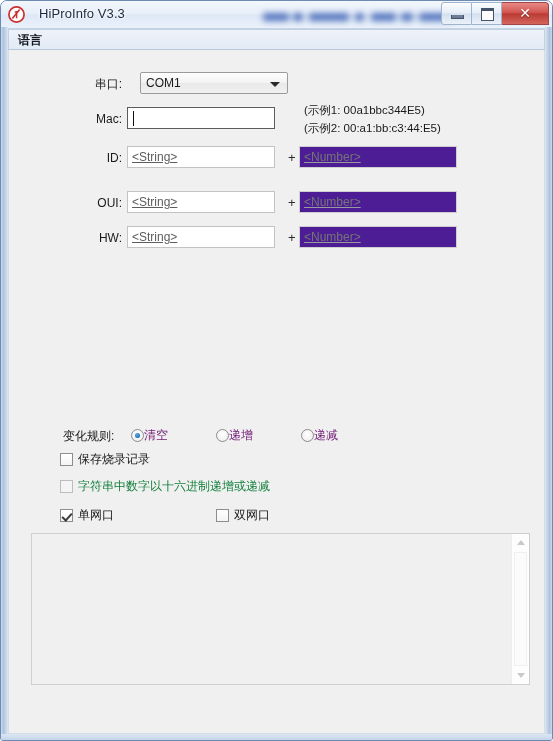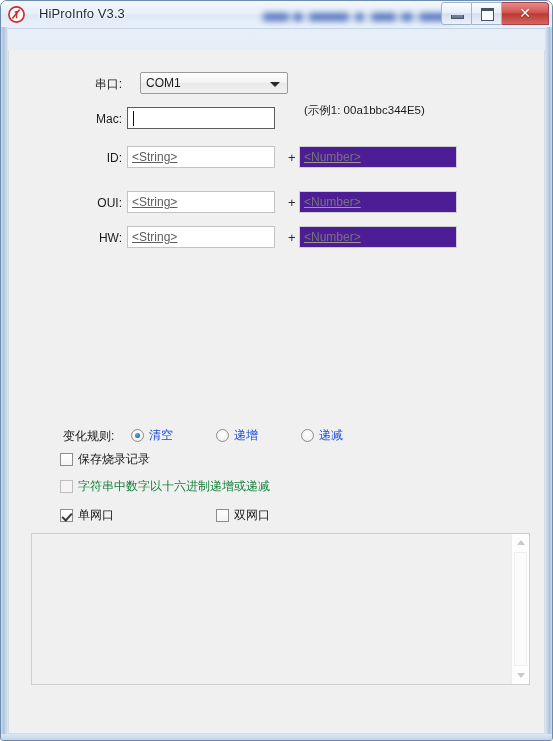--- a/index.html
+++ b/index.html
@@ -292,23 +292,22 @@
   }
   .radio.checked::after {
     content: "";
     position: absolute;
     left: 3px; top: 3px;
     width: 5px; height: 5px;
     border-radius: 50%;
     background: radial-gradient(circle at 40% 35%, #5fa9e8 0%, #1f6fb5 70%, #14568f 100%);
   }
   .radio-text {
-    margin-left: 5px;
-    font-size: 12px;
-    color: #1d4ed8;
+    font-size: 12px;
+    color: #701a75;
     white-space: nowrap;
   }
 
   .check-wrap {
     position: absolute;
     display: flex;
     align-items: center;
     cursor: default;
   }
   .checkbox {
@@ -435,36 +434,40 @@
       <div class="winbtn close">
         <span class="wb-close">✕</span>
       </div>
     </div>
   </div>
 
   <div class="glass-edge-left"></div>
   <div class="glass-edge-right"></div>
   <div class="glass-edge-bottom"></div>
 
+  <div class="menubar">
+    <span class="menu-item">语言</span>
+  </div>
 
   <div class="client">
 
     <div class="form-row" style="top:22px">
       <div class="row-label">串口:</div>
       <div class="combo">
         <span class="combo-value">COM1</span>
         <span class="combo-arrow"></span>
       </div>
     </div>
 
     <div class="form-row" style="top:57px">
       <div class="row-label">Mac:</div>
       <input class="txt focused" type="text" value="" style="">
       <div class="caret"></div>
       <div class="hint" style="top:-4px">(示例1: 00a1bbc344E5)</div>
+      <div class="hint" style="top:14px">(示例2: 00:a1:bb:c3:44:E5)</div>
     </div>
 
     <div class="form-row" style="top:96px">
       <div class="row-label">ID:</div>
       <input class="txt placeholder-style" type="text" value="&lt;String&gt;" style="">
       <span class="plus">+</span>
       <input class="txt txt2 dim" type="text" placeholder="&lt;Number&gt;" style="">
     </div>
 
     <div class="form-row" style="top:141px">

